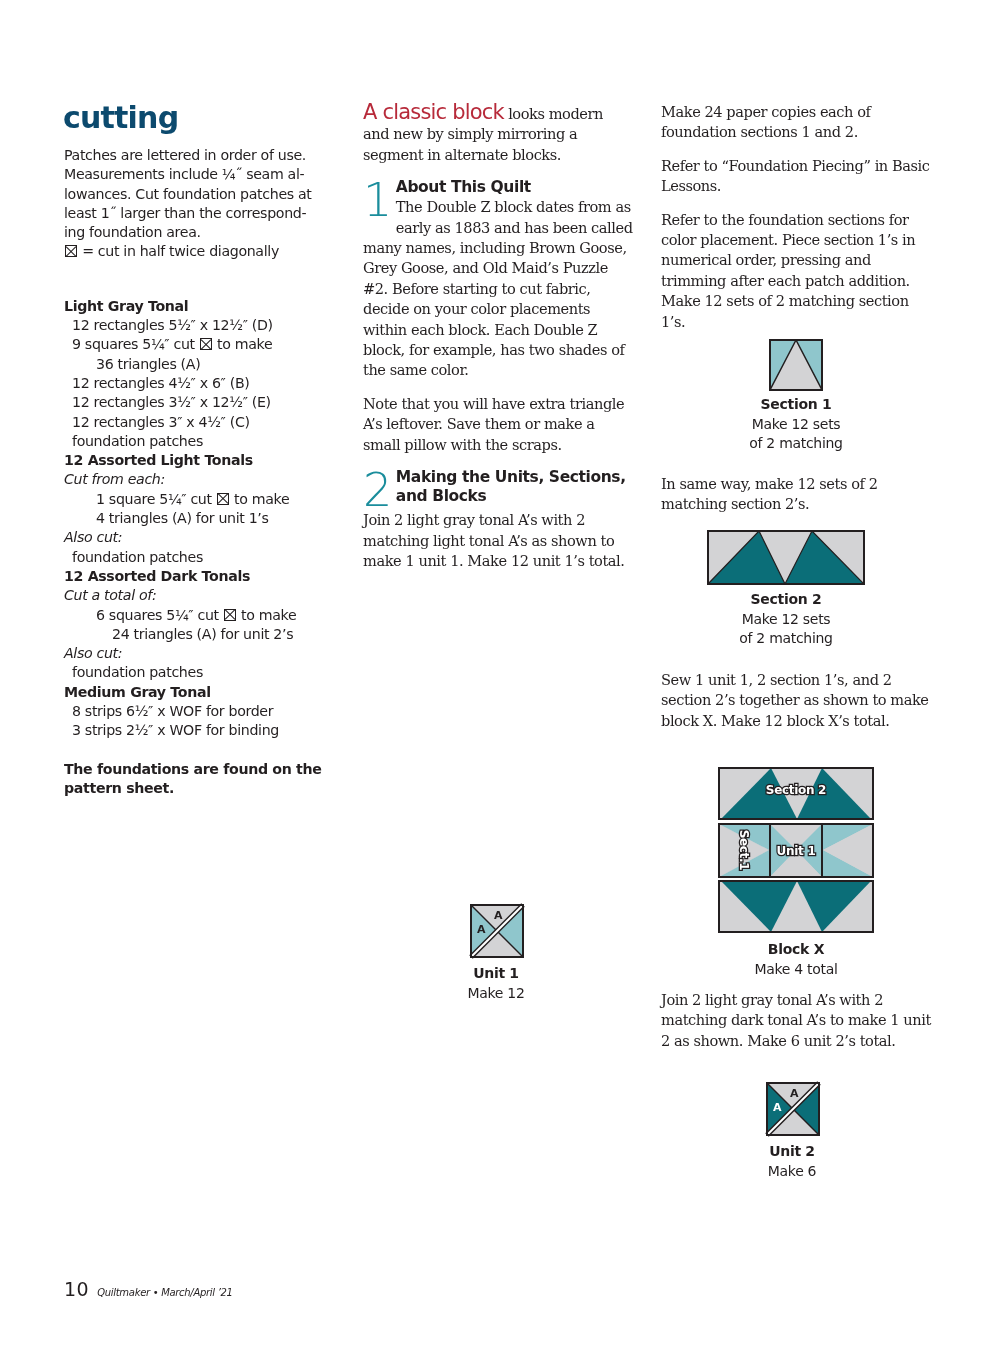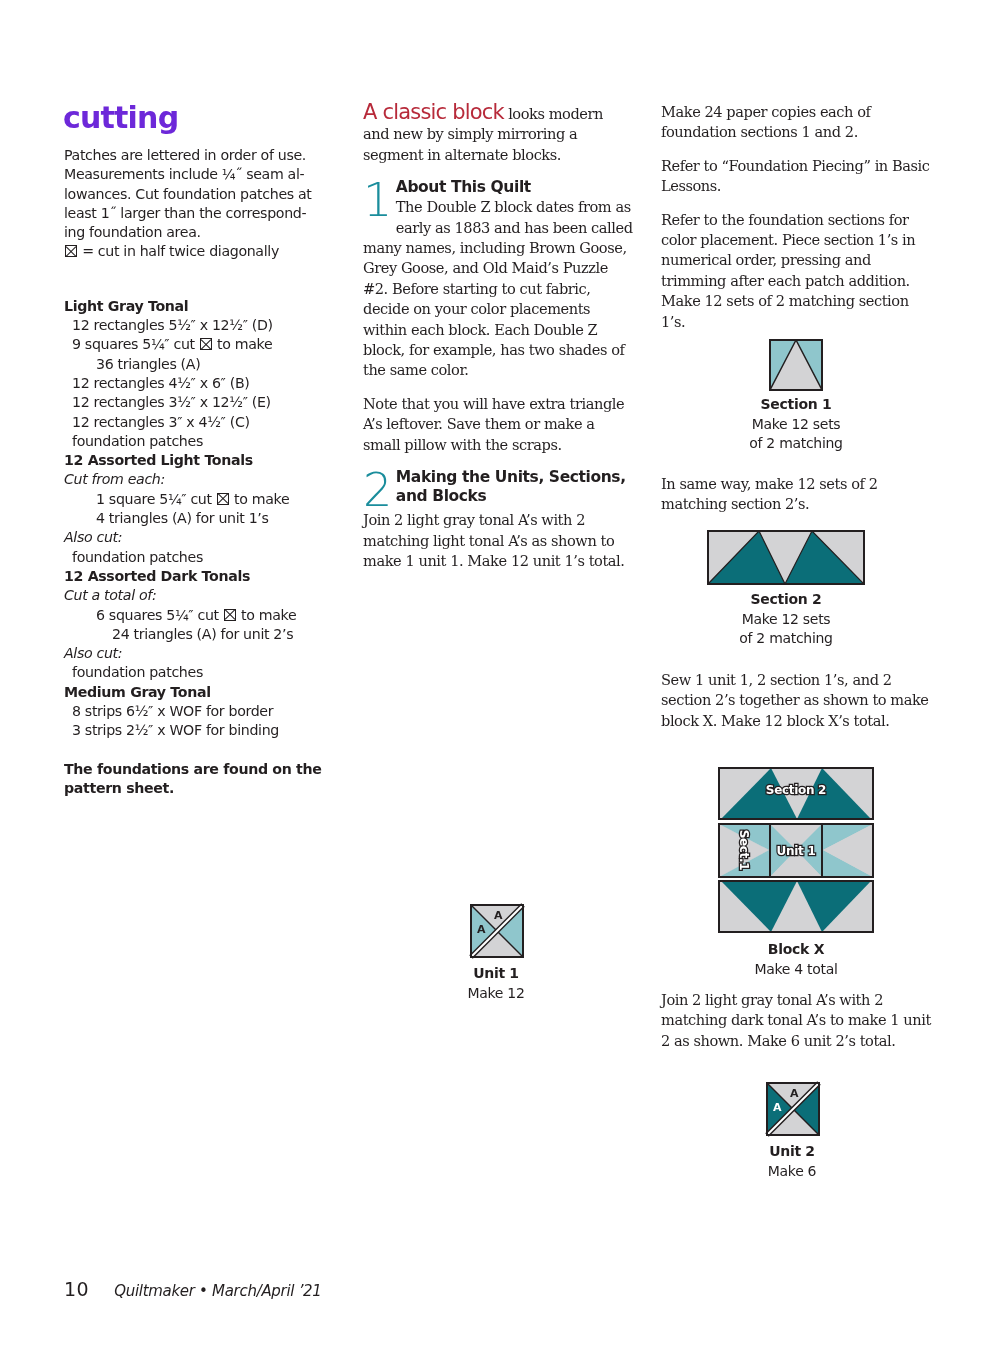--- a/index.html
+++ b/index.html
@@ -1,20 +1,20 @@
 <!DOCTYPE html>
 <html><head>
 <meta charset="utf-8">
 <style>
   html, body { margin: 0; padding: 0; background: #ffffff; }
   body { width: 993px; height: 1345px; position: relative; overflow: hidden; color: #231f20; }
 
   
   #col1 { position: absolute; left: 64px; top: 98px; width: 272px; font-family: "DejaVu Sans", sans-serif; font-size: 14.2px; line-height: 19.3px; letter-spacing: -0.35px; }
-  #cutting-title { font-family: "DejaVu Sans", sans-serif; font-weight: bold; color: #6d28d9; font-size: 30px; letter-spacing: -0.8px; line-height: 40px; margin: 0 0 8px -1px; }
+  #cutting-title { font-family: "DejaVu Sans", sans-serif; font-weight: bold; color: #0c4a6e; font-size: 30px; letter-spacing: -0.8px; line-height: 40px; margin: 0 0 8px -1px; }
   .cut-intro { margin: 0 0 35px 0; }
   .cut-head { font-weight: bold; }
   .cut-line { padding-left: 8px; }
   .cut-line.ind2 { padding-left: 32px; }
   .cut-line.ind3 { padding-left: 48px; }
   .cut-italic { font-style: italic; }
   .cut-sym { display: inline-block; width: 12px; height: 12px; border: 1px solid #231f20; position: relative; vertical-align: -1px; box-sizing: border-box; margin: 0 1px; }
   .cut-sym::before, .cut-sym::after { content: ""; position: absolute; left: -2px; top: 4.5px; width: 14px; height: 1px; background: #231f20; }
   .cut-sym::before { transform: rotate(45deg); }
   .cut-sym::after { transform: rotate(-45deg); }
@@ -32,21 +32,21 @@
   #col3 { position: absolute; left: 661px; top: 102px; width: 272px; font-family: "DejaVu Serif", serif; font-size: 14.6px; line-height: 20.4px; letter-spacing: -0.45px; }
 
   
   .figure { position: absolute; text-align: center; font-family: "DejaVu Sans", sans-serif; font-size: 14px; line-height: 19.5px; letter-spacing: -0.3px; }
   .fig-label { font-weight: bold; }
   .fig-sub { }
   .figure svg { display: block; margin: 0 auto 4px auto; }
 
   #footer { position: absolute; left: 64px; top: 1278px; font-family: "DejaVu Sans", sans-serif; }
   #page-number { font-size: 19px; letter-spacing: 0.5px; }
-  #footer-mag { font-style: italic; font-size: 15px; margin-left: 25px; letter-spacing: -0.3px; }
+  #footer-mag { font-style: italic; font-size: 10px; margin-left: 8px; letter-spacing: -0.3px; }
 </style>
 </head>
 <body>
 
 <div id="col1">
   <div id="cutting-title">cutting</div>
   <div class="cut-intro">
     <div>Patches are lettered in order of use.</div>
     <div>Measurements include ¼˝ seam al-</div>
     <div>lowances. Cut foundation patches at</div>

